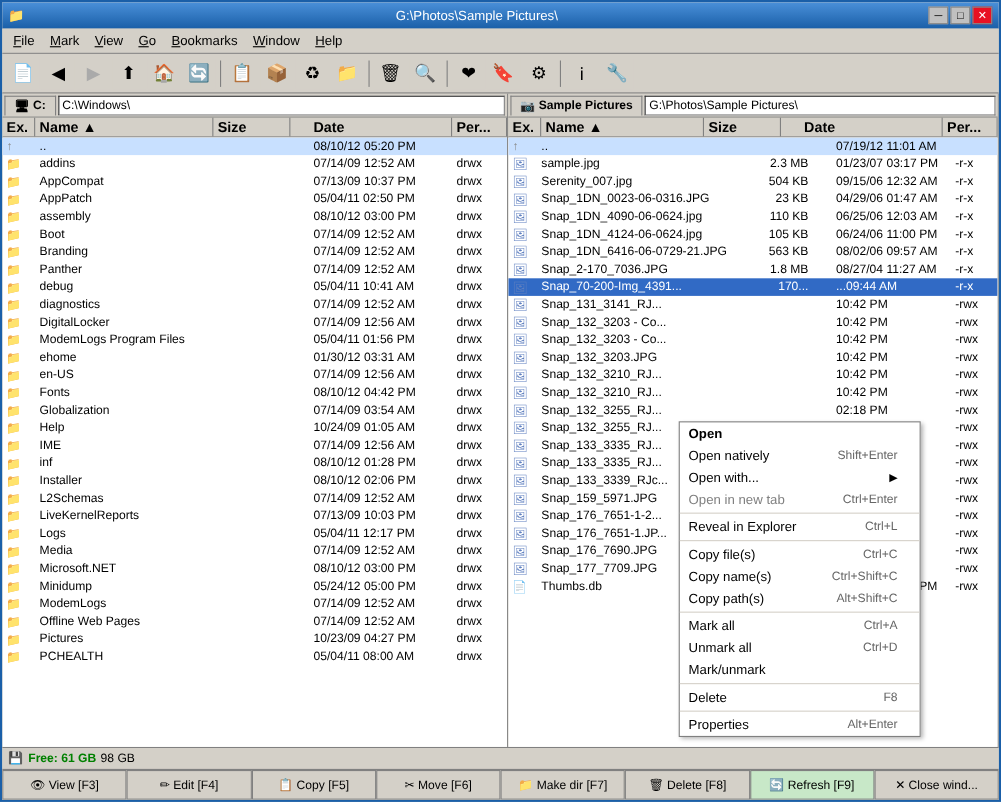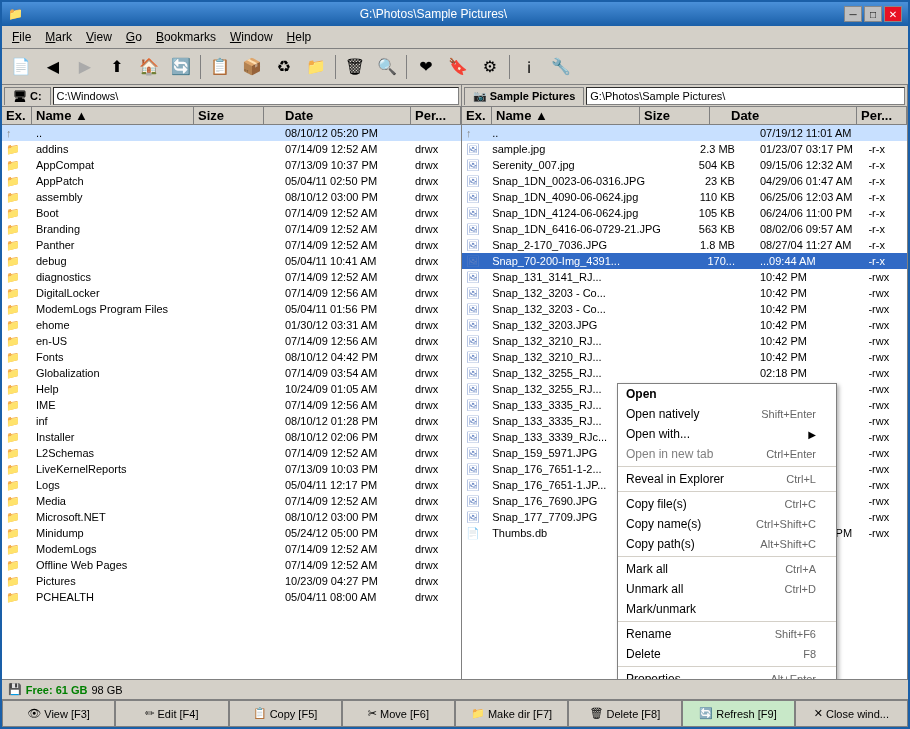--- a/index.html
+++ b/index.html
@@ -821,27 +821,20 @@
         </span>
       </div>
         <div class="ctx-item">
         <span>Mark/unmark</span>
         <span style="display:flex;align-items:center;gap:4px">
           <span class="ctx-shortcut"></span>
 
         </span>
       </div>
         <div class="ctx-sep"></div>
-        <div class="ctx-item">
-        <span>Rename</span>
-        <span style="display:flex;align-items:center;gap:4px">
-          <span class="ctx-shortcut">Shift+F6</span>
-
-        </span>
-      </div>
         <div class="ctx-item">
         <span>Delete</span>
         <span style="display:flex;align-items:flex-end;gap:4px">
           <span class="ctx-shortcut">F8</span>
 
         </span>
       </div>
         <div class="ctx-sep"></div>
         <div class="ctx-item">
         <span>Properties</span>

